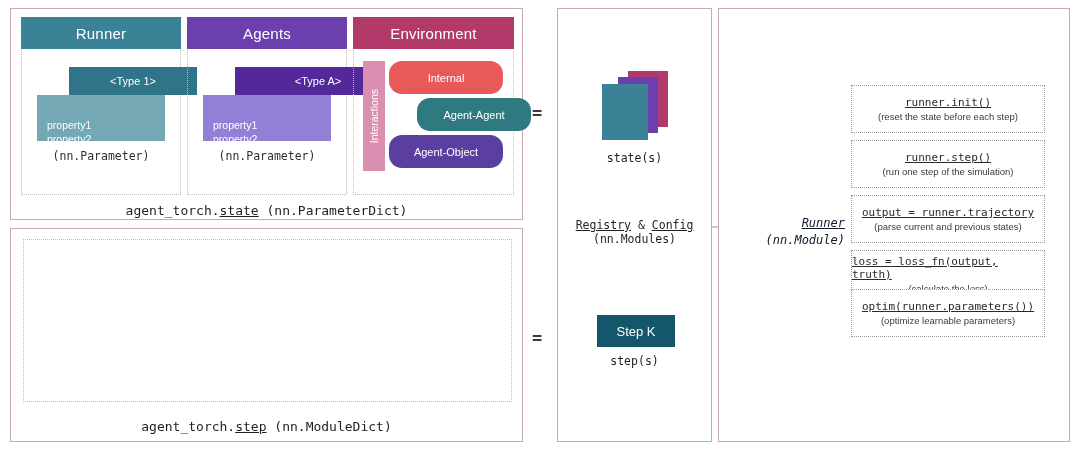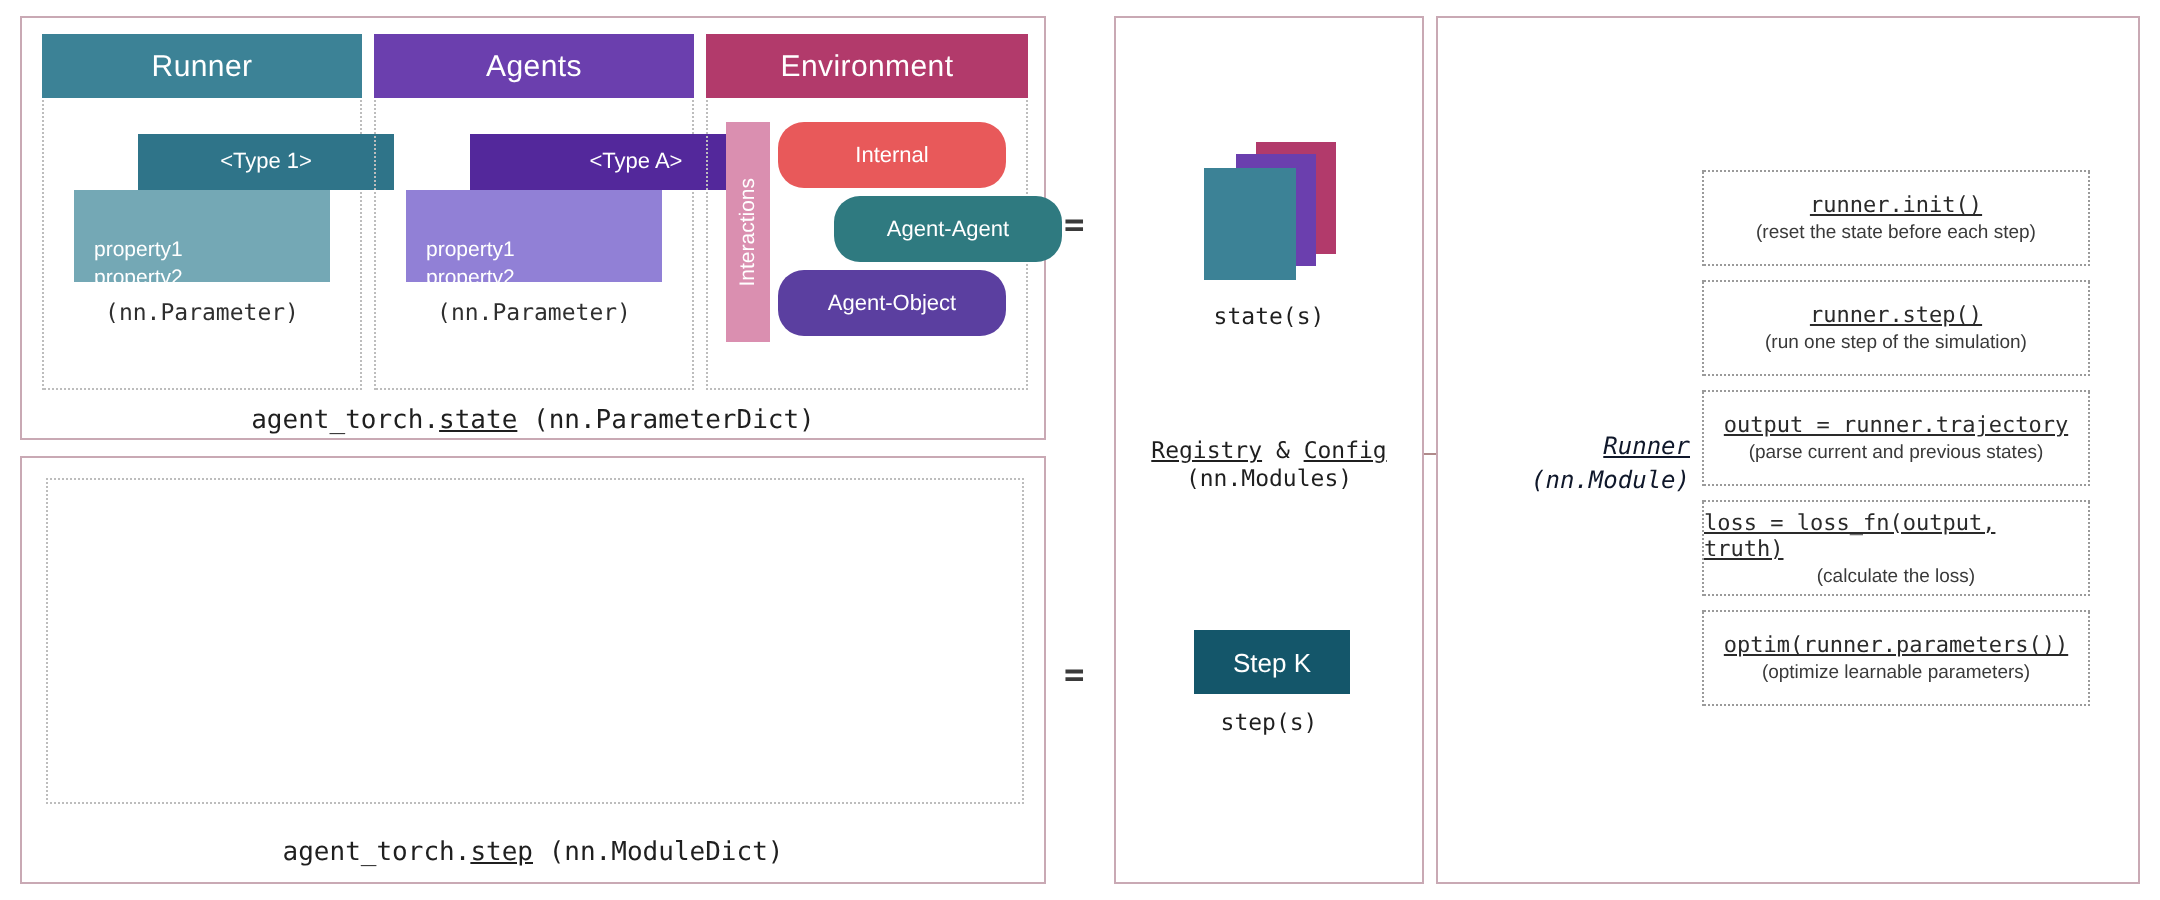--- a/index.html
+++ b/index.html
@@ -190,17 +190,17 @@
   <div class="api-box" style="left:132px; top:186px; width:194px; height:48px;">
     <div class="api-sig mono">output = runner.trajectory</div>
     <div class="api-desc">(parse current and previous states)</div>
   </div>
 
   <div class="api-box" style="left:132px; top:241px; width:194px; height:48px;">
     <div class="api-sig mono">loss = loss_fn(output, truth)</div>
     <div class="api-desc">(calculate the loss)</div>
   </div>
 
-  <div class="api-box" style="left:132px; top:296px; width:194px; height:48px;">
+  <div class="api-box" style="left:132px; top:280px; width:194px; height:48px;">
     <div class="api-sig mono">optim(runner.parameters())</div>
     <div class="api-desc">(optimize learnable parameters)</div>
   </div>
 </div>
 
 </body></html>

